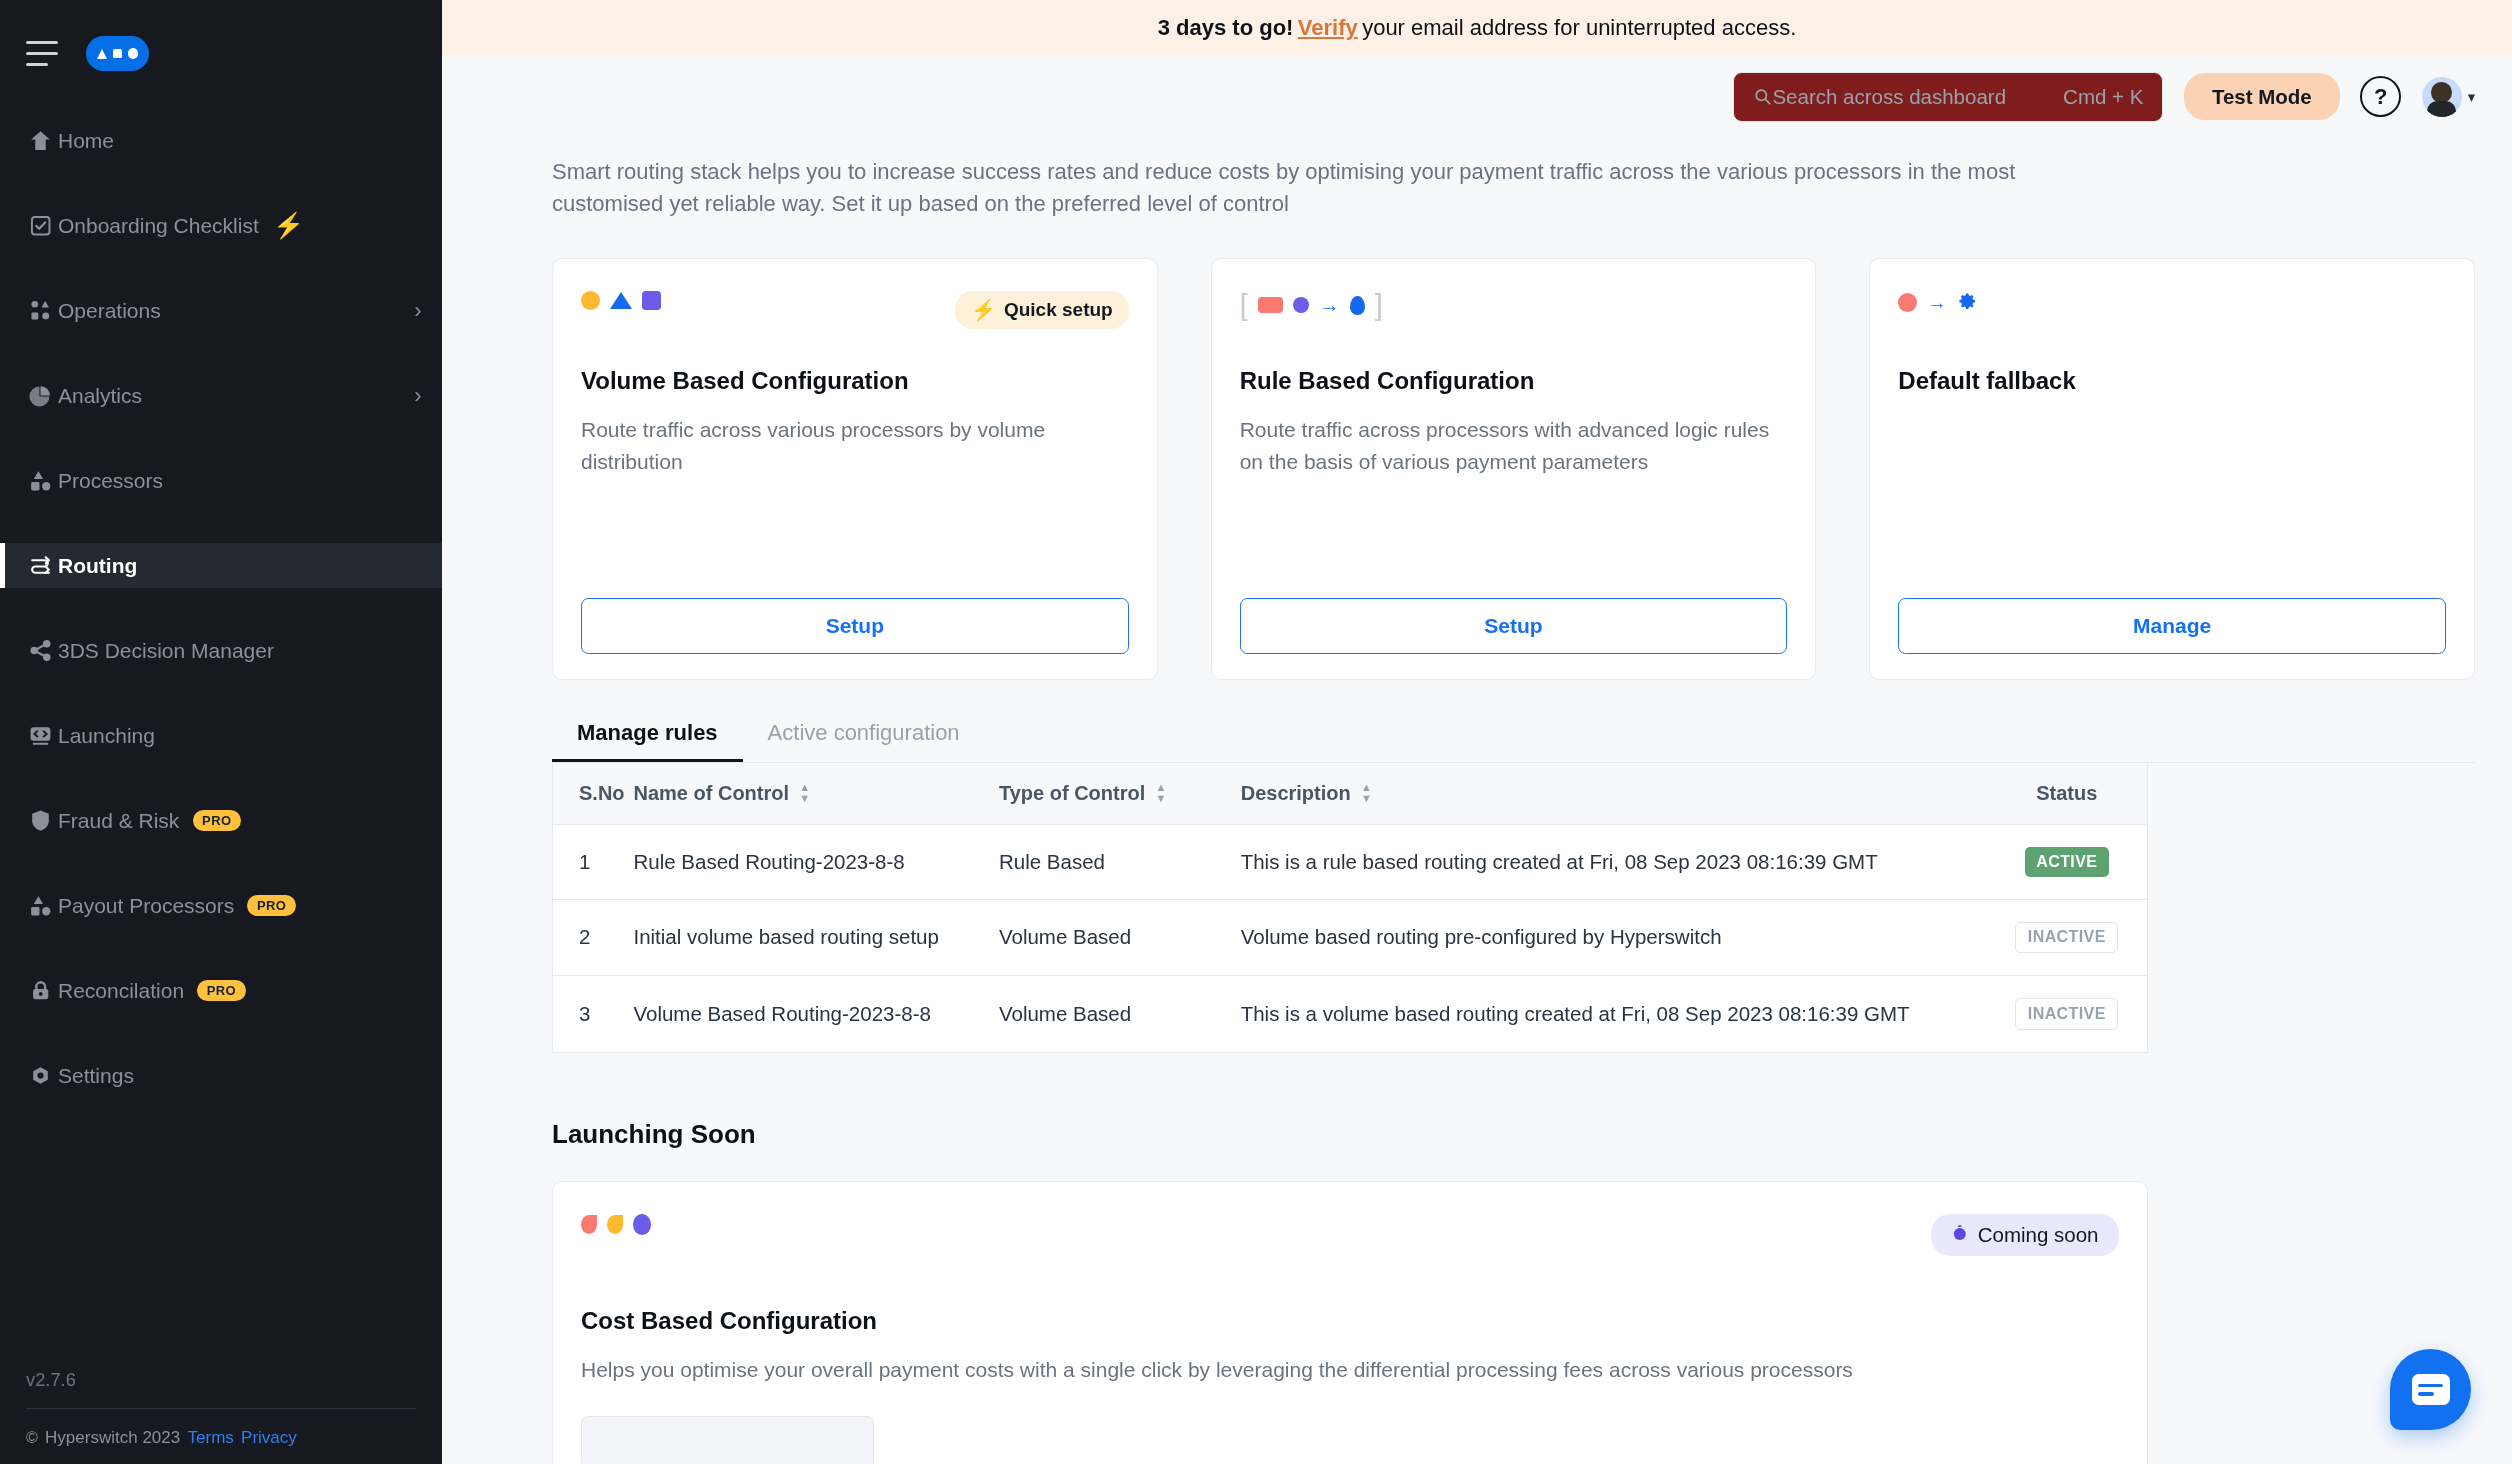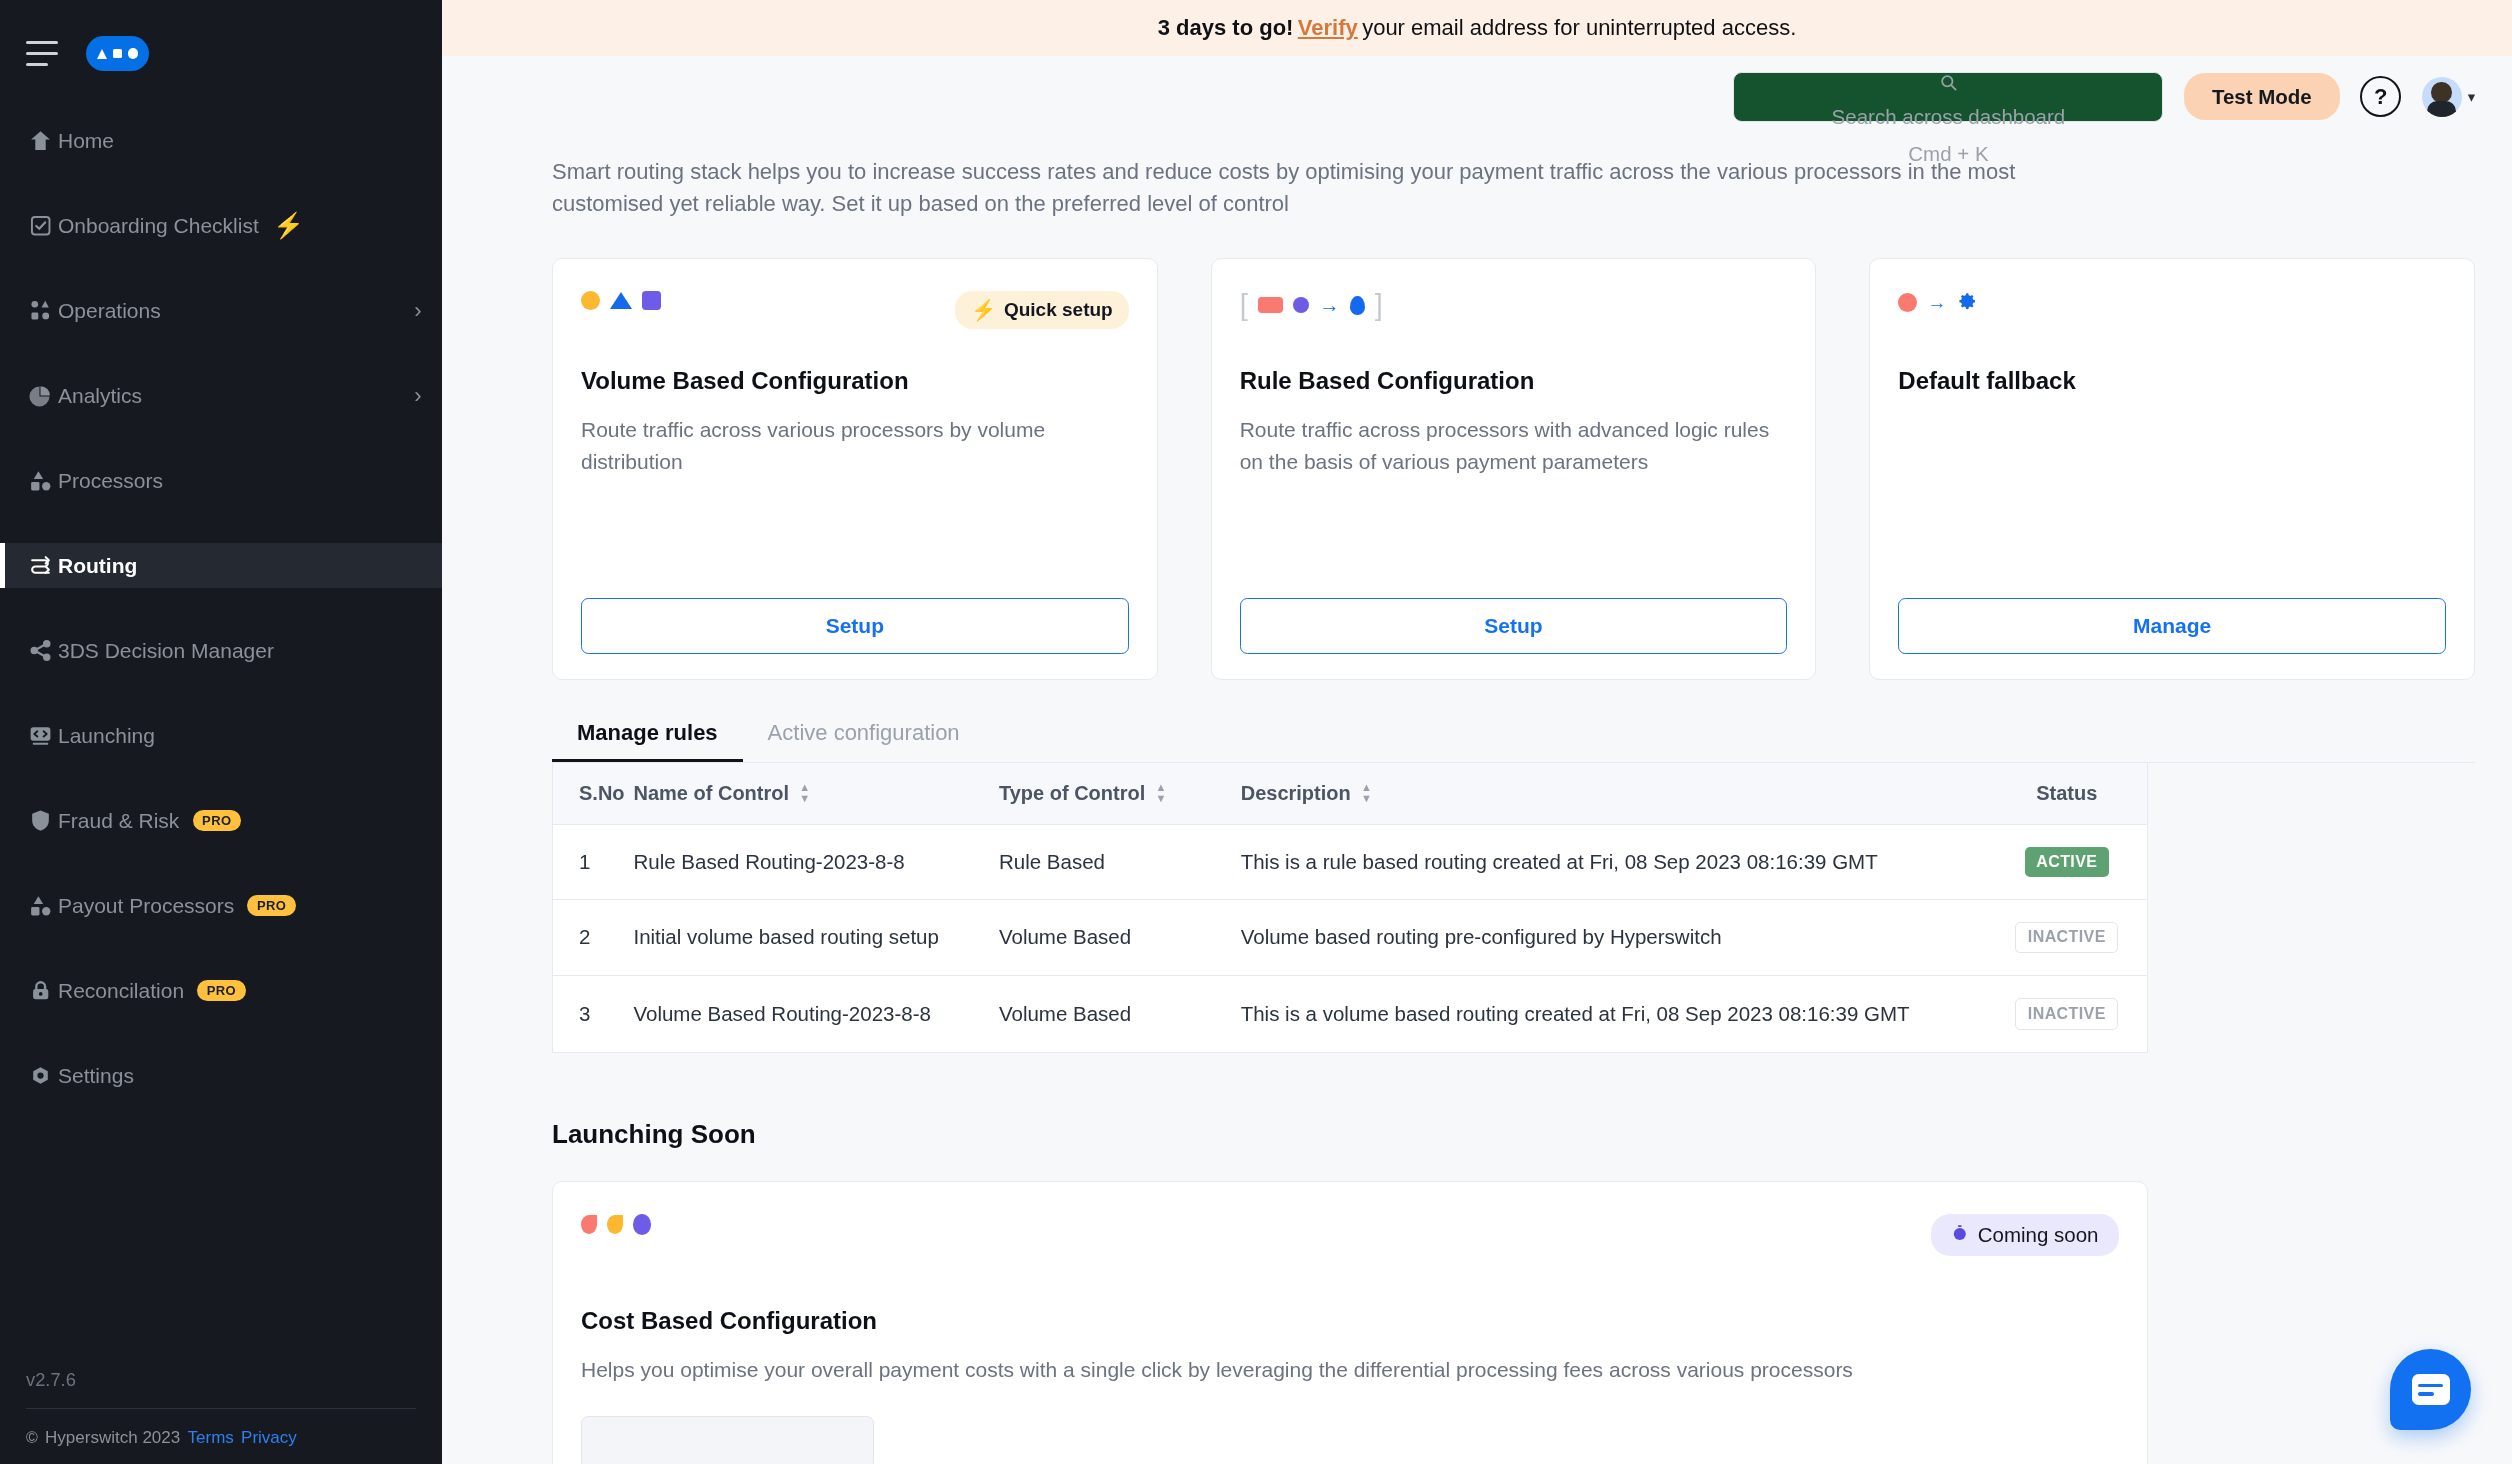--- a/index.html
+++ b/index.html
@@ -68,22 +68,22 @@
   .banner {
     height:56px; background:#fdf0e7; display:flex; align-items:center; justify-content:center;
     font-size:22px; color:#0f1115;
   }
   .banner b { font-weight:bold; }
   .banner a { color:#d4793b; text-decoration:underline; font-weight:bold; margin: 0 4.4px; }
   .banner .rest { font-weight:normal; }
 
   .header { height:81px; display:flex; align-items:center; justify-content:flex-end; padding-right:37px; gap:20.5px; }
   .search {
-    width: 430px; height:50px; background:#14532d; border:0.7px solid #e3e6ea; border-radius:8.8px;
-    display:flex; align-items:center; padding: 0 19px; gap:13px;flex-direction:column;
+    width: 430px; height:50px; background:#7f1d1d; border:0.7px solid #e3e6ea; border-radius:8.8px;
+    display:flex; align-items:center; padding: 0 19px; 
   }
   .search .mag { width:19px;height:19px;flex:0 0 19px; }
   .search .ph { font-size:20.5px; color:#9aa1ab; flex:1; }
   .search .kbd { font-size:20.5px; color:#9aa1ab; }
   .testmode {
     background:#fbd3b4; color:#16191d; font-weight:bold; font-size:20.5px;
     border-radius:21px; padding: 11.7px 28px; border:none; cursor:pointer;
   }
   .helpbtn {
     width:41px;height:41px;border-radius:50%;border:2.2px solid #111418;

